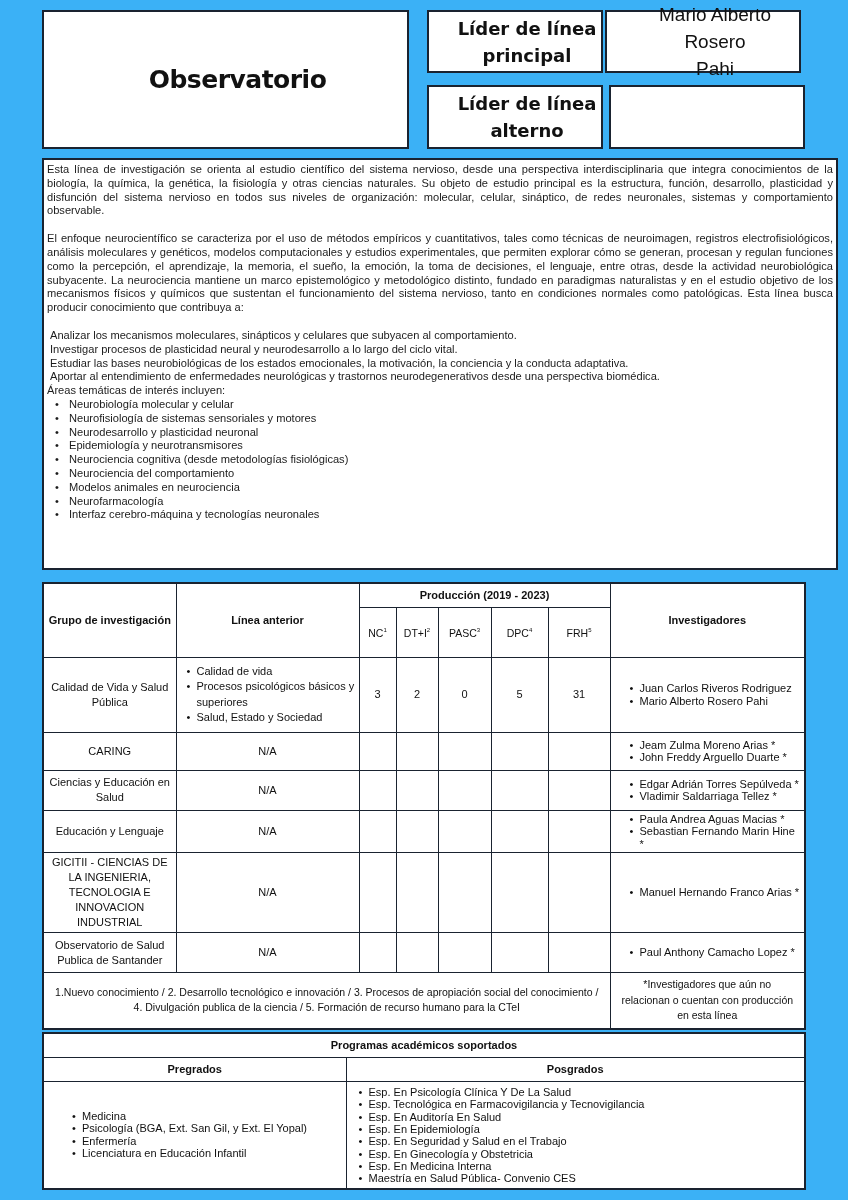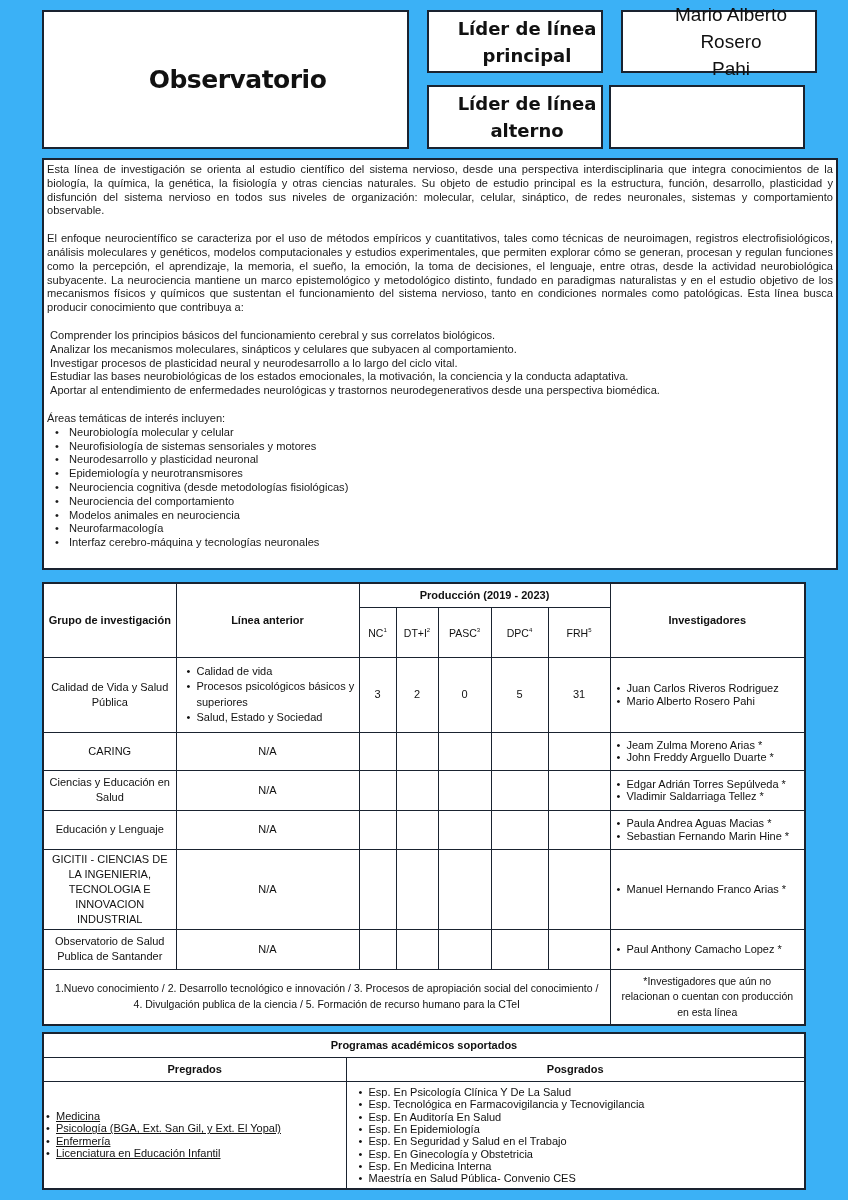--- a/index.html
+++ b/index.html
@@ -3,57 +3,57 @@
 <meta charset="utf-8">
 <style>
   * { box-sizing: border-box; margin: 0; padding: 0; }
   html, body { width: 848px; height: 1200px; background: #3bb1f6; overflow: hidden; }
   body { position: relative; font-family: "Liberation Sans", sans-serif; color: #111; }
   .box { position: absolute; background: #fff; border: 2px solid #1a2330; padding-left: 24px; }
   .center { display: flex; align-items: center; justify-content: center; text-align: center; }
   #title-box { left: 42px; top: 10px; width: 367px; height: 139px; }
   #title-box .t { font-family: "DejaVu Sans", sans-serif; font-weight: bold; font-size: 25px; letter-spacing: -0.5px; margin-top: 0px; }
   #lead-main-label { left: 427px; top: 10px; width: 176px; height: 63px; }
-  #lead-main-name { left: 621px; top: 10px; width: 196px; height: 63px; }
+  #lead-main-name { left: 605px; top: 10px; width: 196px; height: 63px; }
   #lead-alt-label { left: 427px; top: 85px; width: 176px; height: 64px; }
   #lead-alt-name { left: 609px; top: 85px; width: 196px; height: 64px; }
   .lead-label { font-family: "DejaVu Sans", sans-serif; font-weight: bold; font-size: 18px; line-height: 27px; }
   .lead-name { font-size: 19px; line-height: 27px; padding: 0 6px; }
 
   #desc-box { left: 42px; top: 158px; width: 796px; height: 412px; padding: 3px 3px 0 3px; font-size: 11.1px; line-height: 13.8px; color: #1b1b1b; }
   #desc-box p.j { text-align: justify; text-align-last: left; }
   #desc-box p.gap { margin-top: 14px; }
   #desc-box .goals { margin-top: 14px; padding-left: 3px; }
-  #desc-box .areas-title { margin-top: 14px; }
+  #desc-box .areas-title { }
   #desc-box ul { list-style: none; padding-left: 8px; }
   #desc-box ul li { position: relative; padding-left: 14px; }
   #desc-box ul li::before { content: "•"; position: absolute; left: 0; }
 
   table { border-collapse: collapse; background: #fff; }
   #research { position: absolute; left: 42px; top: 582px; width: 764px; border: 2px solid #1a2330; font-size: 11px; }
   #research td, #research th { border: 1.5px solid #1a2330; text-align: center; vertical-align: middle; padding: 2px 3px; line-height: 15px; }
   #research th { font-weight: bold; font-size: 11px; }
   #research sup { font-size: 6px; vertical-align: 5px; }
   #research .sub { font-weight: normal; font-size: 10.5px; }
   #research ul { list-style: none; text-align: left; }
   #research ul li { position: relative; padding-left: 10px; line-height: 14.5px; }
   #research ul li::before { content: "•"; position: absolute; left: 0; }
-  #research td.inv { text-align: left; padding-left: 6px; font-size: 11px; }
+  #research td.inv { text-align: left; padding-left: 19px; font-size: 11px; }
   #research td.inv ul li { line-height: 12.5px; }
   #research td.lines { padding-left: 10px; }
   #research td.lines ul li { line-height: 15.5px; }
   #research td.foot { font-size: 10.5px; line-height: 15.5px; padding: 4px 8px; }
 
   #programs { position: absolute; left: 42px; top: 1032px; width: 764px; border: 2px solid #1a2330; font-size: 11px; }
   #programs td, #programs th { border: 1.5px solid #1a2330; vertical-align: middle; }
   #programs th { font-weight: bold; font-size: 11px; text-align: center; height: 24px; }
   #programs ul { list-style: none; }
   #programs ul li { position: relative; padding-left: 10px; line-height: 12.3px; }
   #programs ul li::before { content: "•"; position: absolute; left: 0; }
-  #programs td.pre { padding-left: 2px; text-decoration: underline; }
+  #programs td.pre { padding-left: 28px; }
   #programs td.pos { padding: 4px 0 3px 12px; }
 </style>
 </head>
 <body>
 
 <div id="title-box" class="box center">
   <div class="t">Observatorio</div>
 </div>
 
 <div id="lead-main-label" class="box center">
@@ -78,21 +78,20 @@
 </div>
 
 <div id="lead-alt-name" class="box center">
   <div class="lead-name"></div>
 </div>
 
 <div id="desc-box" class="box">
   <p class="j">Esta línea de investigación se orienta al estudio científico del sistema nervioso, desde una perspectiva interdisciplinaria que integra conocimientos de la biología, la química, la genética, la fisiología y otras ciencias naturales. Su objeto de estudio principal es la estructura, función, desarrollo, plasticidad y disfunción del sistema nervioso en todos sus niveles de organización: molecular, celular, sináptico, de redes neuronales, sistemas y comportamiento observable.</p>
   <p class="j gap">El enfoque neurocientífico se caracteriza por el uso de métodos empíricos y cuantitativos, tales como técnicas de neuroimagen, registros electrofisiológicos, análisis moleculares y genéticos, modelos computacionales y estudios experimentales, que permiten explorar cómo se generan, procesan y regulan funciones como la percepción, el aprendizaje, la memoria, el sueño, la emoción, la toma de decisiones, el lenguaje, entre otras, desde la actividad neurobiológica subyacente. La neurociencia mantiene un marco epistemológico y metodológico distinto, fundado en paradigmas naturalistas y en el estudio objetivo de los mecanismos físicos y químicos que sustentan el funcionamiento del sistema nervioso, tanto en condiciones normales como patológicas.  Esta línea busca producir conocimiento que contribuya a:</p>
   <div class="goals">
-    <div>Comprender los principios básicos del funcionamiento cerebral y sus correlatos biológicos.</div>
     <div>Analizar los mecanismos moleculares, sinápticos y celulares que subyacen al comportamiento.</div>
     <div>Investigar procesos de plasticidad neural y neurodesarrollo a lo largo del ciclo vital.</div>
     <div>Estudiar las bases neurobiológicas de los estados emocionales, la motivación, la conciencia y la conducta adaptativa.</div>
     <div>Aportar al entendimiento de enfermedades neurológicas y trastornos neurodegenerativos desde una perspectiva biomédica.</div>
   </div>
   <div class="areas-title">Áreas temáticas de interés incluyen:</div>
   <ul>
     <li>Neurobiología molecular y celular</li>
     <li>Neurofisiología de sistemas sensoriales y motores</li>
     <li>Neurodesarrollo y plasticidad neuronal</li>

